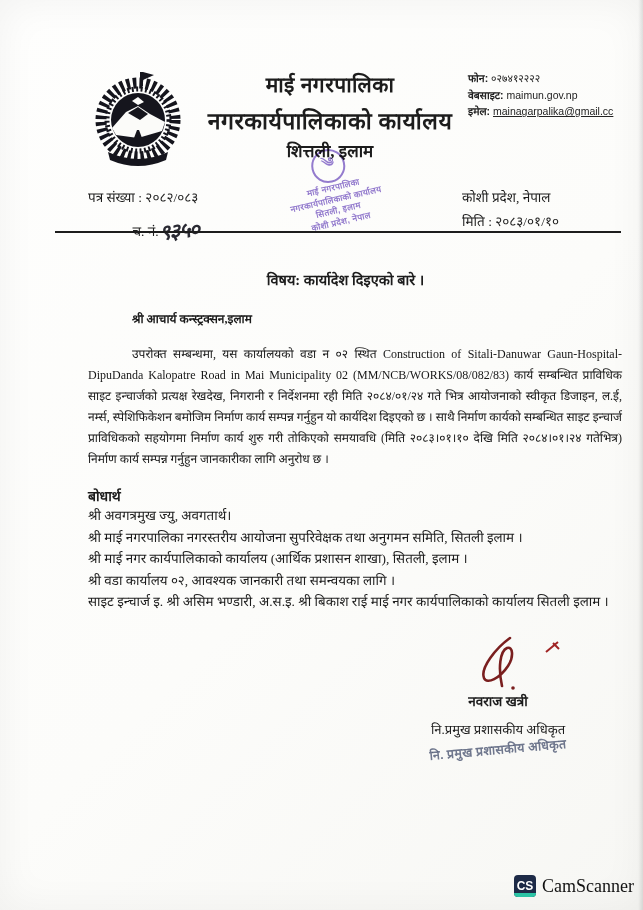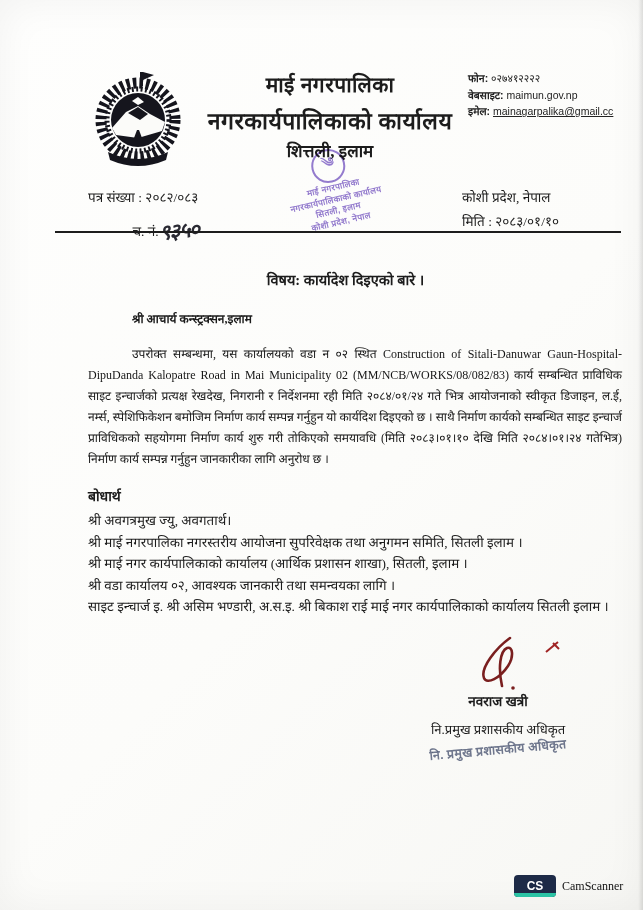--- a/index.html
+++ b/index.html
@@ -50,41 +50,41 @@
   .ref-right{position:absolute;left:462px;top:186px;font-size:13.5px;line-height:24px;}
   .rule{position:absolute;left:55px;top:231px;width:566px;height:2px;background:#1d1d1d;}
   
   .subject{position:absolute;left:0;top:269px;width:643px;text-align:center;font-size:14.5px;font-weight:bold;padding-left:24px;}
   .addressee{position:absolute;left:88px;top:310px;font-size:12px;font-weight:bold;margin-left:44px;}
   .body-par{
     position:absolute;left:88px;top:344px;width:534px;
     font-size:12px;line-height:21px;text-align:justify;text-indent:44px;color:#161616;
   }
   .cc{position:absolute;left:88px;top:486px;width:540px;font-size:13.4px;}
-  .cc-heading{font-weight:bold;font-size:14px;margin-bottom:5px;}
+  .cc-heading{font-weight:bold;font-size:14px;}
   .cc-item{line-height:21.5px;}
   
   .sig{position:absolute;left:398px;top:634px;width:200px;text-align:center;}
   .sig svg{display:block;margin:0 auto;}
   .sig-name{font-size:13.5px;font-weight:600;margin-top:-4px;}
   .sig-title{font-size:13px;margin-top:10px;}
   .sig-stamp{
     font-size:12.5px;font-weight:bold;color:rgba(72,82,112,.78);
     transform:rotate(-5deg);margin-top:3px;letter-spacing:.3px;
   }
   .red-tick{position:absolute;left:544px;top:640px;width:18px;height:16px;}
   
   .camscanner{position:absolute;left:514px;top:875px;display:flex;align-items:center;gap:6px;}
   .cs-badge{
-    width:42px;height:22px;background:#1d2a47;border-radius:4px;position:relative;
+    width:22px;height:22px;background:#1d2a47;border-radius:4px;position:relative;
     display:flex;align-items:center;justify-content:center;
     color:#fff;font-family:"Liberation Sans","DejaVu Sans",sans-serif;font-weight:bold;font-size:12px;
   }
   .cs-badge::after{content:"";position:absolute;left:0;bottom:0;width:100%;height:4px;background:#2bc4a5;border-radius:0 0 4px 4px;}
-  .cs-label{font-size:12px;color:#111;font-family:"Liberation Serif","DejaVu Serif",serif;}
+  .cs-label{font-size:18px;color:#111;font-family:"Liberation Serif","DejaVu Serif",serif;}
 </style>
 </head>
 <body>
 
 <div class="page">
 
   <div class="emblem">
     <svg width="92" height="110" viewBox="0 0 92 110">
 
       <circle cx="46" cy="52" r="37" fill="none" stroke="#15151d" stroke-width="11" stroke-dasharray="3.5 3"></circle>

